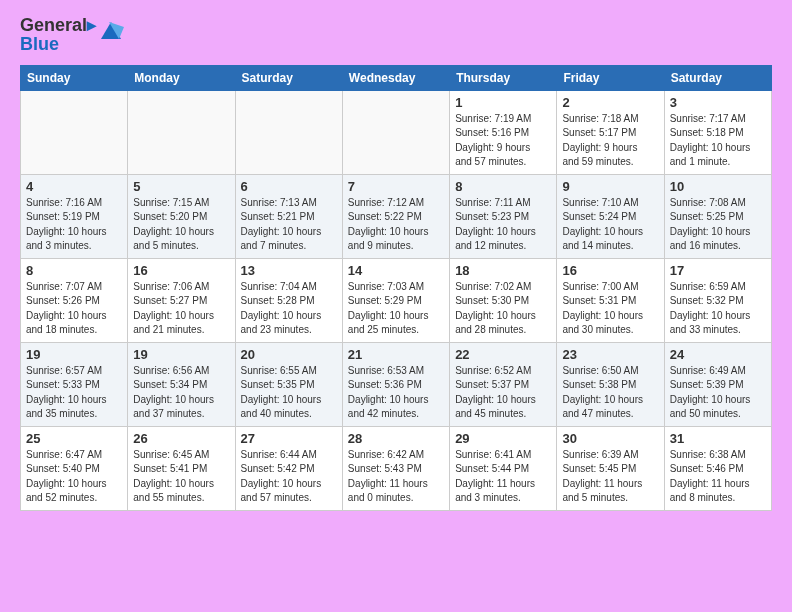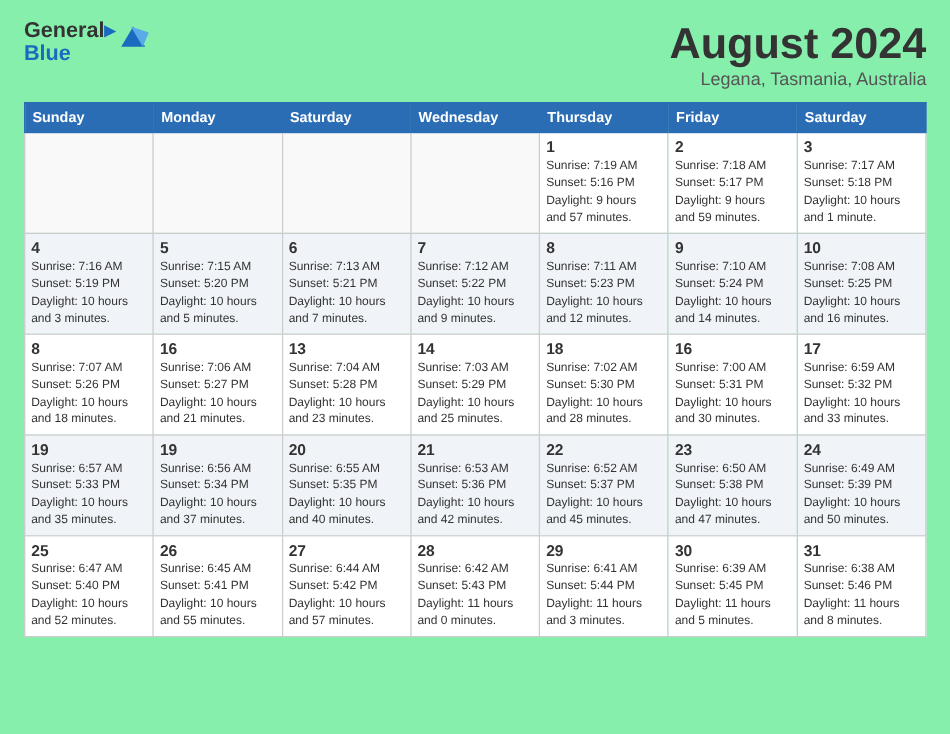--- a/index.html
+++ b/index.html
@@ -7,21 +7,21 @@
       font-family: Arial, sans-serif;
       background: #fff;
       width: 792px;
       height: 612px;
       overflow: hidden;
     }
     .page {
       width: 792px;
       min-height: 612px;
       padding: 16px 20px 26px 20px;
-      background: #86efac;
+      background: #f0abfc;
     }
     .header-area {
       display: flex;
       align-items: flex-start;
       justify-content: space-between;
       margin-bottom: 10px;
     }
     .logo {
       display: flex;
       align-items: center;
@@ -101,24 +101,20 @@
         </div>
         <div style="display:flex;align-items:center;margin-top:-2px;">
           <span style="font-size:18px;font-weight:bold;color:#1a6abf;">Blue</span>
         </div>
       </div>
 
       <svg width="26" height="26" viewBox="0 0 26 26" style="margin-left:2px;margin-top:-10px;">
         <polygon points="3,22 23,22 13,5" fill="#1a6abf"></polygon>
         <polygon points="13,5 23,22 28,10" fill="#5aaae8" transform="translate(-2,0)"></polygon>
       </svg>
-    </div>
-    <div class="title-area">
-      <div class="month-year">August 2024</div>
-      <div class="location">Legana, Tasmania, Australia</div>
     </div>
   </div>
 
   <table class="calendar">
     <thead>
       <tr>
         <th>Sunday</th>
         <th>Monday</th>
         <th>Saturday</th>
         <th>Wednesday</th>

